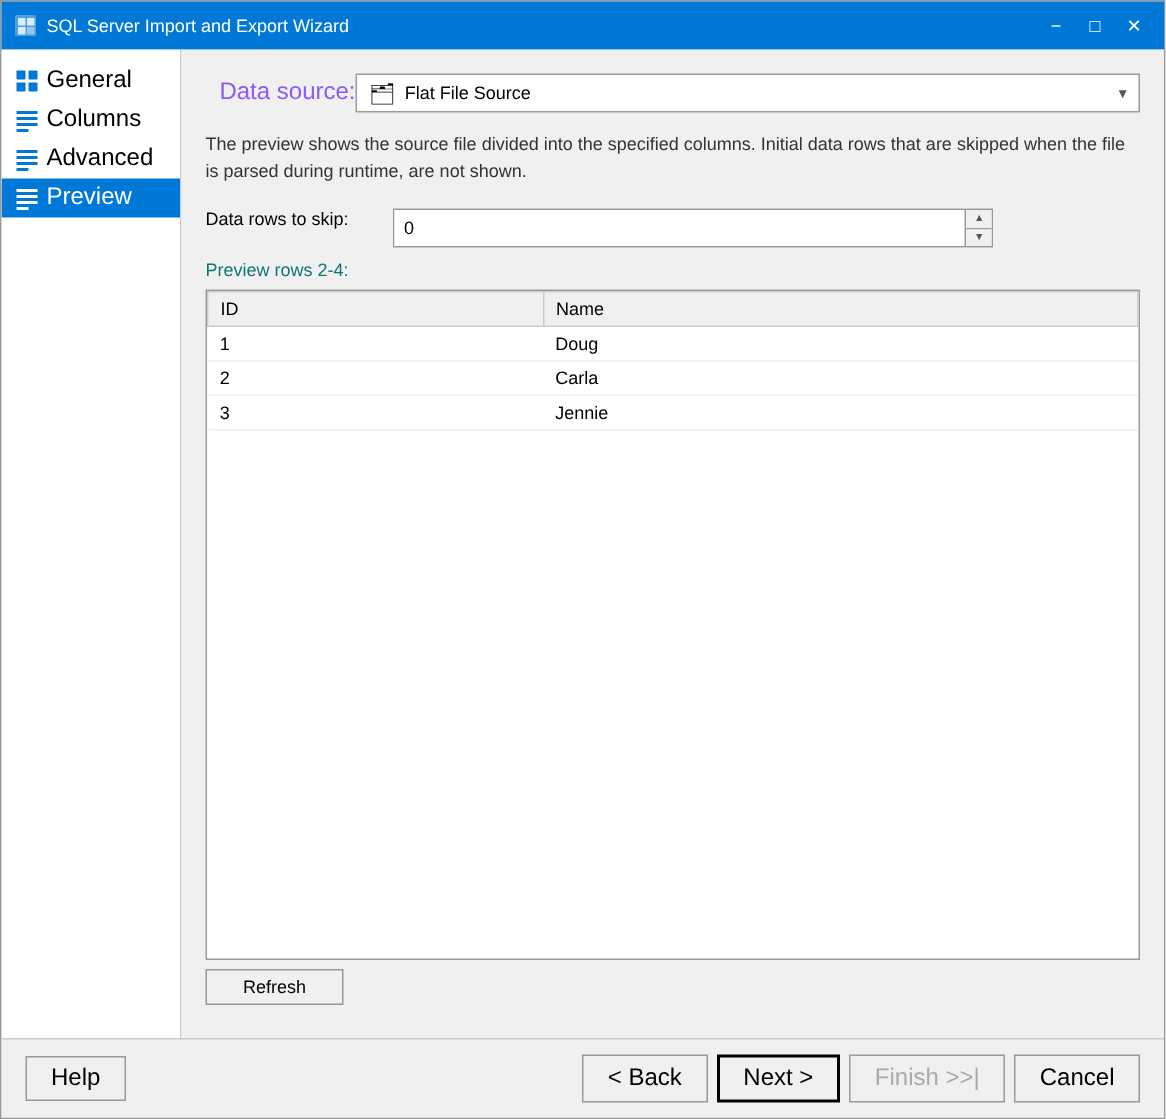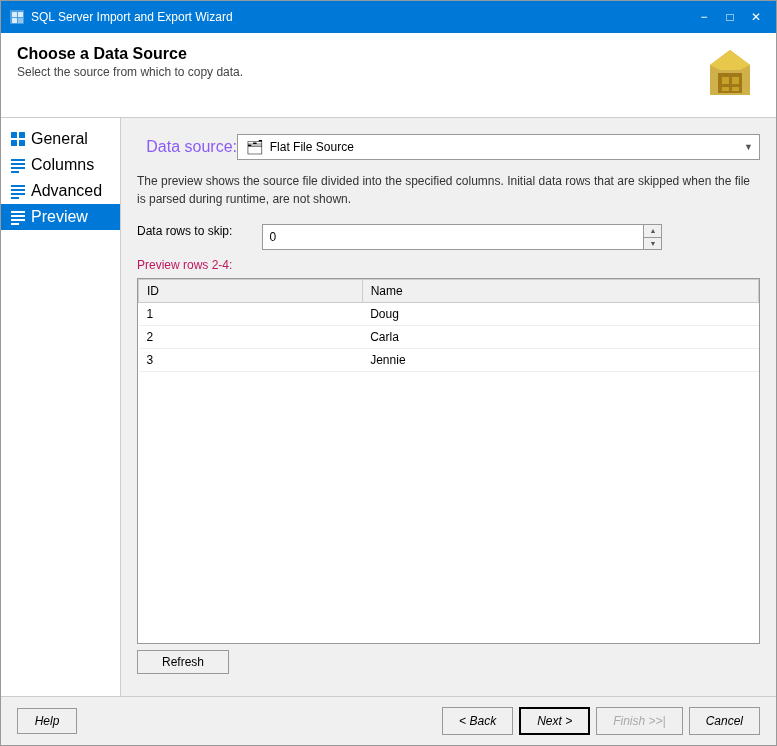--- a/index.html
+++ b/index.html
@@ -208,21 +208,21 @@
       display: flex;
       align-items: center;
       justify-content: center;
       color: #555;
     }
     .spin-up { border-bottom: 1px solid #999; }
     .preview-label {
       font-size: 12px;
       font-weight: normal;
       margin-bottom: 6px;
-      color: #be185d;
+      color: #0f766e;
     }
     .preview-table-wrapper {
       flex: 1;
       border: 1px solid #999;
       background: white;
       overflow: auto;
     }
     .preview-table {
       width: 100%;
       border-collapse: collapse;
@@ -270,25 +270,24 @@
       gap: 8px;
     }
     .footer-right {
       display: flex;
       gap: 6px;
     }
     .footer-btn {
       padding: 5px 16px;
       border: 1px solid #999;
       background: #f0f0f0;
-      font-size: 12px;
+      font-size: 16px;
       cursor: pointer;
       color: #000;
       min-width: 60px;
-      font-style: italic;
     }
     .footer-btn.primary {
       border: 2px solid #000;
     }
     .footer-btn:disabled {
       color: #aaa;
       cursor: default;
     }
   </style>
 </head>
@@ -307,37 +306,20 @@
       </svg>
     </div>
     <span class="title-bar-title">SQL Server Import and Export Wizard</span>
     <div class="title-bar-controls">
       <button class="title-bar-btn">−</button>
       <button class="title-bar-btn">□</button>
       <button class="title-bar-btn close">✕</button>
     </div>
   </div>
 
-  <div class="header-area">
-    <div class="header-text">
-      <h1>Choose a Data Source</h1>
-      <p>Select the source from which to copy data.</p>
-    </div>
-    <div class="header-icon">
-      <svg width="60" height="60" viewBox="0 0 60 60">
-        <polygon points="10,20 30,5 50,20 50,50 10,50" fill="#c8a228" opacity="0.85"></polygon>
-        <polygon points="10,20 30,5 50,20 40,25 20,25" fill="#e8c84a"></polygon>
-        <rect x="18" y="28" width="24" height="20" fill="#a07818"></rect>
-        <rect x="22" y="32" width="7" height="7" fill="#c8a228"></rect>
-        <rect x="32" y="32" width="7" height="7" fill="#c8a228"></rect>
-        <rect x="22" y="42" width="7" height="4" fill="#c8a228"></rect>
-        <rect x="32" y="42" width="7" height="4" fill="#c8a228"></rect>
-      </svg>
-    </div>
-  </div>
 
   <div class="main-area">
 
     <div class="sidebar">
       <div class="sidebar-item">
         <span class="sidebar-item-icon">
           <svg width="16" height="16" viewBox="0 0 16 16">
             <rect x="1" y="1" width="6" height="6" fill="#0078d7" rx="0.5"></rect>
             <rect x="9" y="1" width="6" height="6" fill="#0078d7" rx="0.5"></rect>
             <rect x="1" y="9" width="6" height="6" fill="#0078d7" rx="0.5"></rect>

